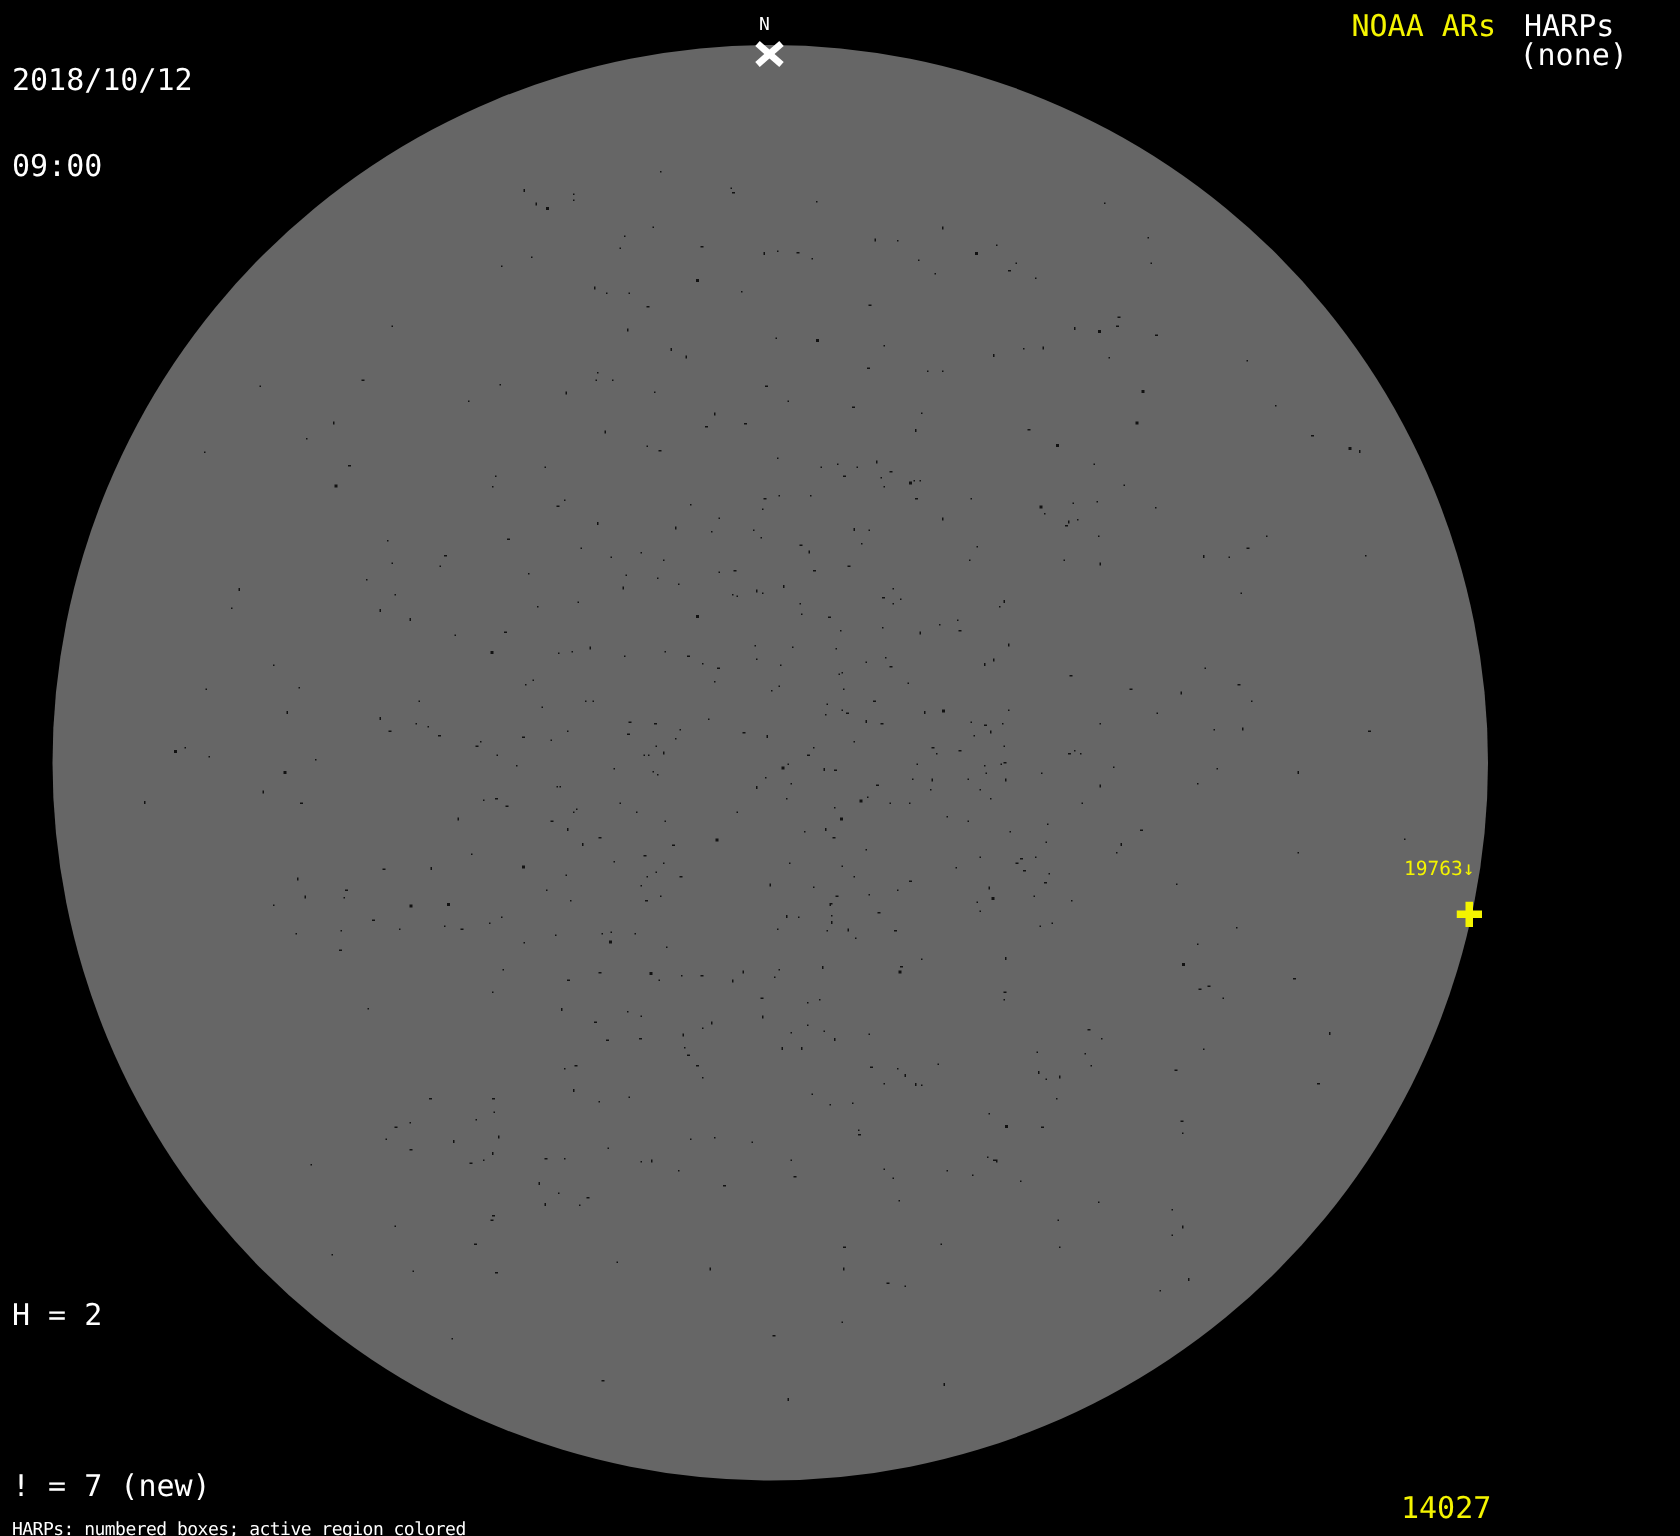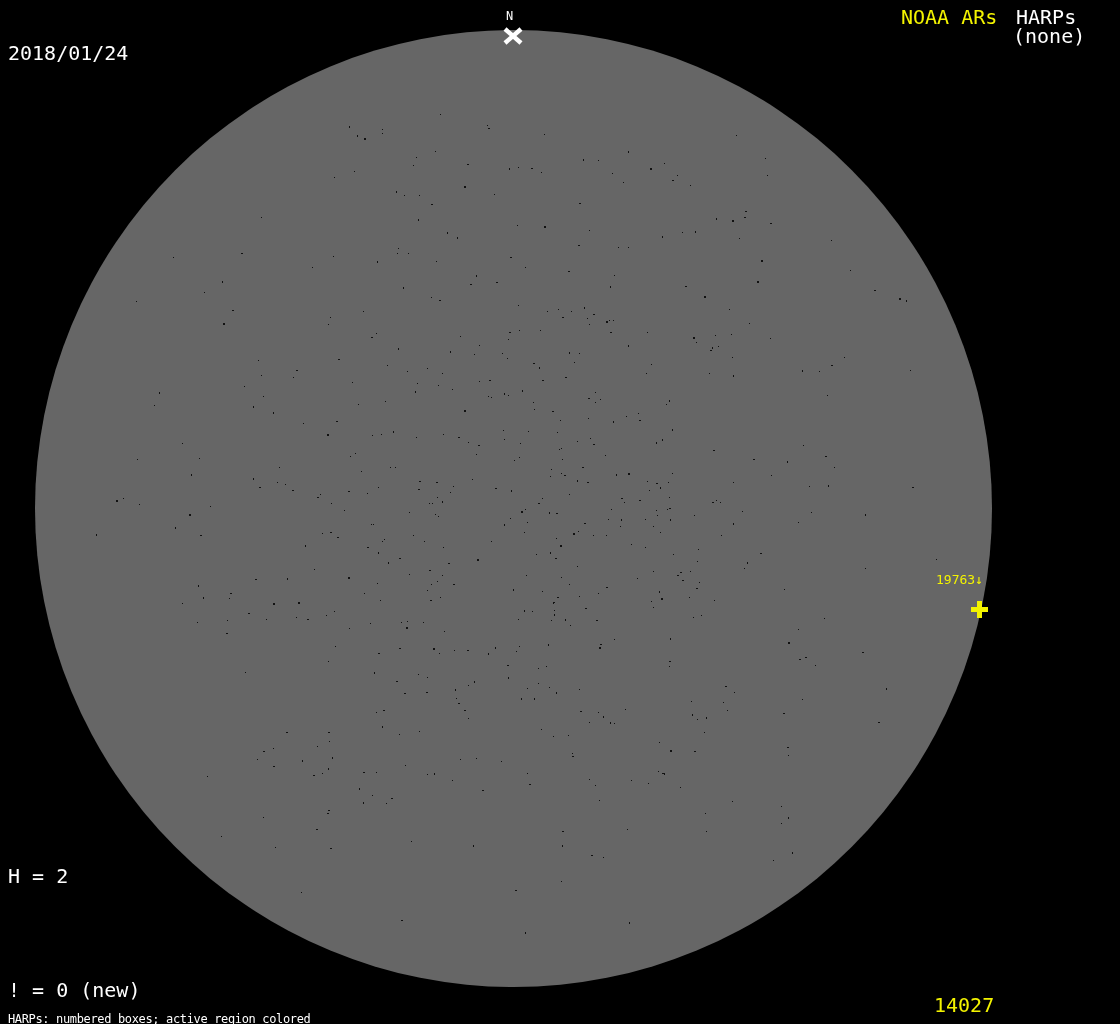--- a/index.html
+++ b/index.html
@@ -678,21 +678,22 @@
       <div class="speckle" style="left: 395.1px; top: 569.6px; width: 2px; height: 1px;"></div>
       <div class="speckle" style="left: 103.9px; top: 474.3px; width: 1px; height: 1px;"></div>
       <div class="speckle" style="left: 628.8px; top: 133px; width: 1px; height: 1px;"></div>
       <div class="speckle" style="left: 657.2px; top: 684.1px; width: 1px; height: 2px;"></div>
       <div class="speckle" style="left: 532.7px; top: 240.8px; width: 2px; height: 1px;"></div>
       <div class="speckle" style="left: 222.2px; top: 729.1px; width: 1px; height: 1px;"></div>
       <div class="speckle" style="left: 452.3px; top: 94.8px; width: 1px; height: 1px;"></div>
     </div>
 
   <div class="title-block mono20">
-    <div>2018/01/24</div>
+    <div>2018/10/12</div>
+    <div>09:00</div>
   </div>
 
   <div class="tr-noaa mono20 yellow">NOAA ARs</div>
   <div class="tr-harps mono20">HARPs</div>
   <div class="tr-none mono20">(none)</div>
 
   <div class="north-label">N</div>
   <svg class="north-x" width="22" height="18" viewBox="0 0 22 18">
     <line x1="3" y1="2" x2="19" y2="16" stroke="#ffffff" stroke-width="4.5"></line>
     <line x1="19" y1="2" x2="3" y2="16" stroke="#ffffff" stroke-width="4.5"></line>
@@ -700,21 +701,21 @@
 
   <div class="ar-label yellow" id="ar-label" style="left: 936px; top: 573px;">19763↓</div>
   <svg class="ar-cross" id="ar-cross" width="17" height="17" viewBox="0 0 17 17" style="left: 971px; top: 601px;">
     <line x1="0" y1="8.5" x2="17" y2="8.5" stroke="#f4f400" stroke-width="5"></line>
     <line x1="8.5" y1="0" x2="8.5" y2="17" stroke="#f4f400" stroke-width="5"></line>
   </svg>
 
   <div class="legend-block mono20">
     <div>H = 2</div>
     <div class="legend-spacer"></div>
-    <div>! = 0 (new)</div>
+    <div>! = 7 (new)</div>
     
     
     
     
     
   </div>
 
   <div class="footnotes">
     <div>HARPs: numbered boxes; active region colored</div>
     

